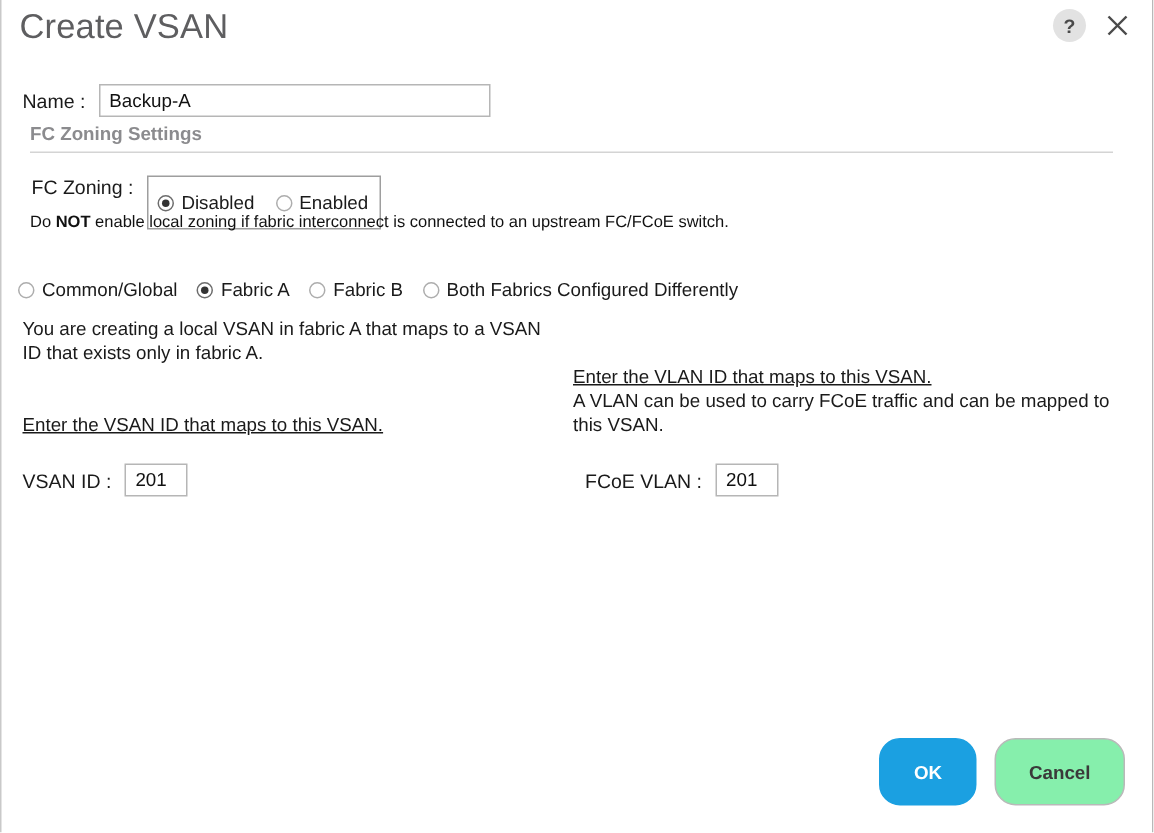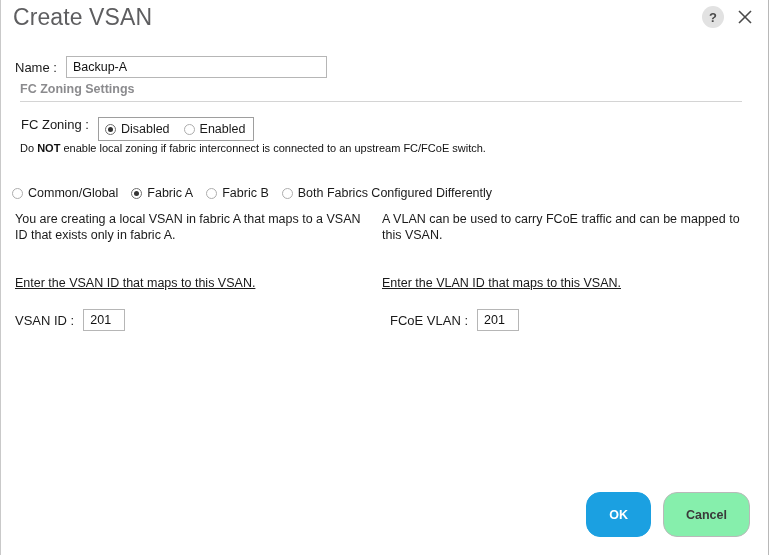--- a/index.html
+++ b/index.html
@@ -128,21 +128,21 @@
     top: 117px;
     display: flex;
   }
   .zoning-row .lbl { margin-right: 9px; }
   .radio-box {
     border: 1px solid #9e9e9e;
     padding: 2px 8px 2px 6px;
     display: flex;
     align-items: center;
     gap: 14px;
-    height: 24px;
+    height: 36px;
     box-sizing: border-box;
   }
 
   .radio-item {
     display: flex;
     align-items: center;
     cursor: pointer;
     white-space: nowrap;
   }
   .radio-mark {
@@ -317,22 +317,22 @@
   <div class="col-left">
     <div class="para">You are creating a local VSAN in fabric A that maps to a VSAN ID that exists only in fabric A.</div>
     <div class="para para-gap">Enter the VSAN ID that maps to this VSAN.</div>
     <div class="field-row">
       <span class="lbl">VSAN ID :</span>
       <input id="vsan-id-input" class="txt-input" type="text" value="201" style="">
     </div>
   </div>
 
   <div class="col-right">
+    <div class="para para-gap">Enter the VLAN ID that maps to this VSAN.</div>
     <div class="para">A VLAN can be used to carry FCoE traffic and can be mapped to this VSAN.</div>
-    <div class="para para-gap">Enter the VLAN ID that maps to this VSAN.</div>
     <div class="field-row">
       <span class="lbl">FCoE VLAN :</span>
       <input id="fcoe-vlan-input" class="txt-input" type="text" value="201" style="">
     </div>
   </div>
 
   <div class="footer">
     <div class="btn btn-primary">OK</div>
     <div class="btn btn-secondary">Cancel</div>
   </div>

